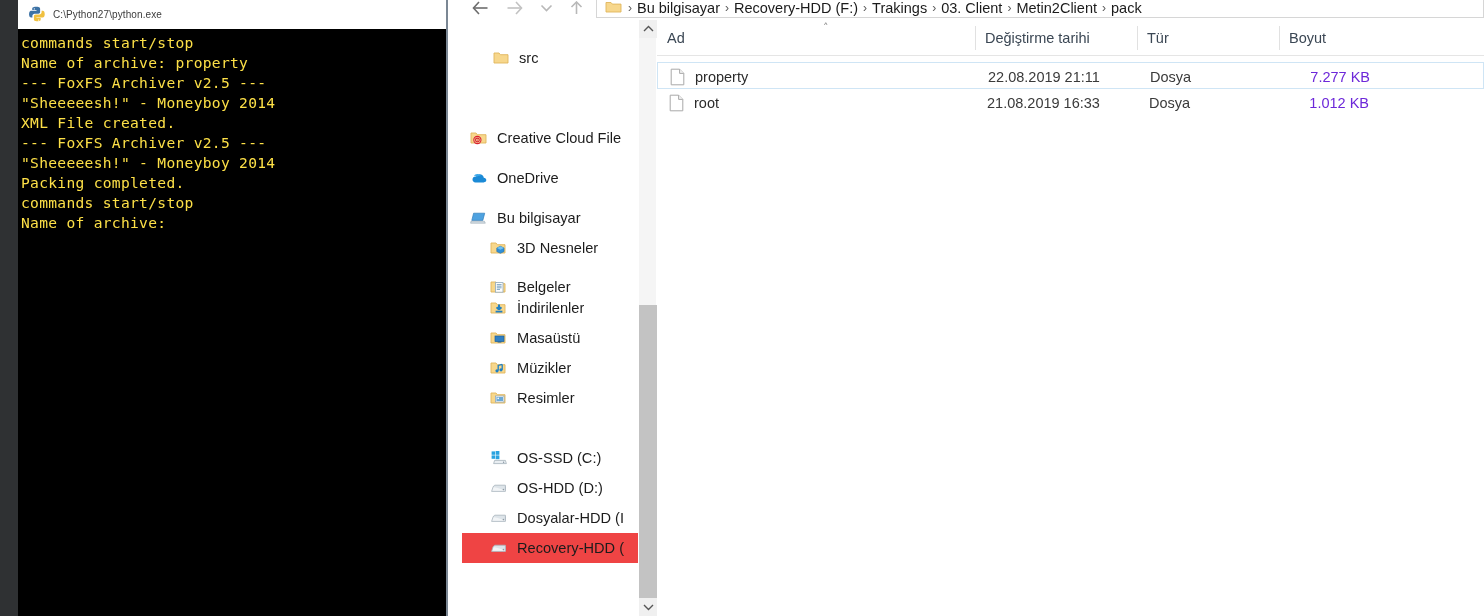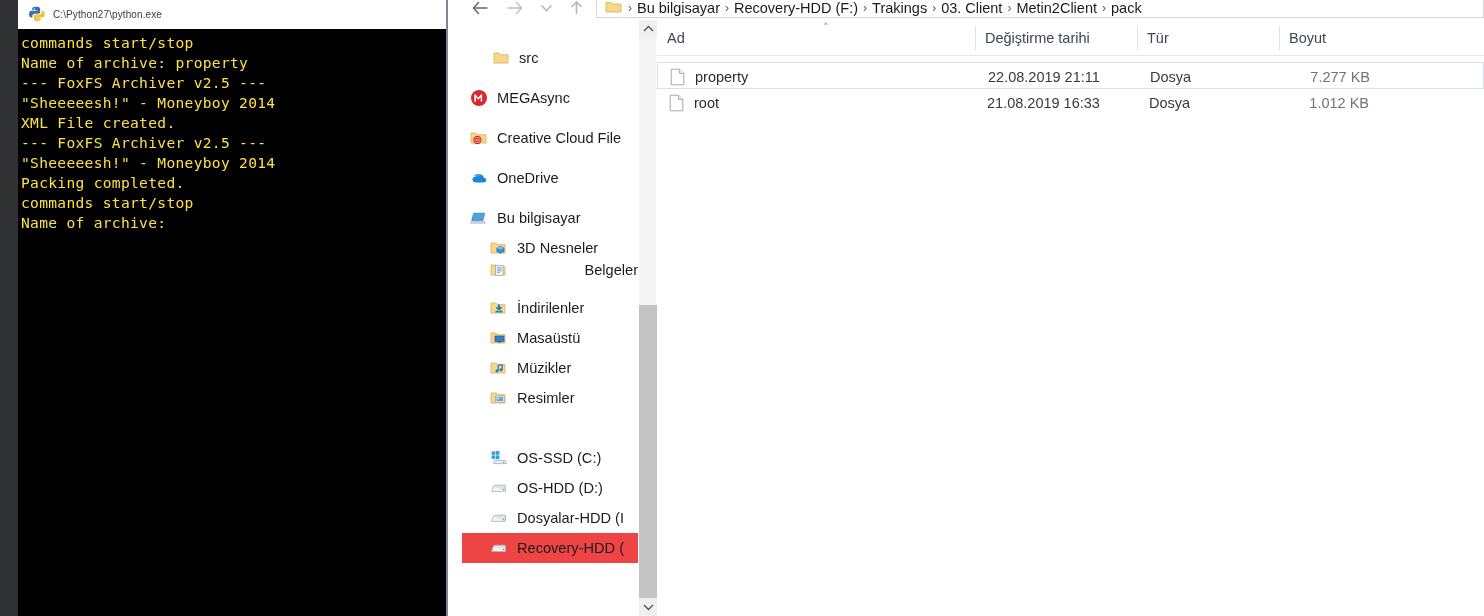--- a/index.html
+++ b/index.html
@@ -160,21 +160,21 @@
   .cell {
     position: absolute; top: 0; height: 27px;
     display: flex; align-items: center;
     font-family: "Liberation Sans", sans-serif;
     font-size: 14.5px; color: #2b2b2b;
     white-space: nowrap;
   }
   .cell-name { left: 12px; }
   .cell-date { left: 330px; color: #3a3a3a; }
   .cell-type { left: 492px; color: #3a3a3a; }
-  .cell-size { left: 592px; width: 120px; justify-content: flex-end; color: #737373; }
+  .cell-size { left: 592px; width: 120px; justify-content: flex-end; color: #6d28d9; }
   .file-ico { width: 15px; height: 18px; margin-right: 10px; flex: 0 0 auto; }
 </style>
 </head>
 <body>
 
 <div id="root">
 
   <div class="desk-strip"></div>
 
   <div class="console-win">
@@ -253,27 +253,20 @@
         </span>
     </div>
 
     <div class="navpane">
         <div class="nav-item" style="top: 23px; padding-left: 30px;">
           <span class="nav-ico"><svg width="18" height="18" viewBox="0 0 18 18">
               <path d="M2 4h5l1.4 1.7H16V14H2z" fill="#f7d78c" stroke="#e0b65c" stroke-width=".9"></path>
             </svg></span>
           <span class="nav-label">src</span>
         </div>
-        <div class="nav-item" style="top: 63px; padding-left: 8px;">
-          <span class="nav-ico"><svg width="18" height="18" viewBox="0 0 18 18">
-              <circle cx="9" cy="9" r="8" fill="#d9272e"></circle>
-              <path d="M4.3 12.4V5.6h1.3l2.6 3.1 2.6-3.1h1.3v6.8h-1.4V8.1L8.2 10.8 6 8.1v4.3z" fill="#fff"></path>
-            </svg></span>
-          <span class="nav-label">MEGAsync</span>
-        </div>
         <div class="nav-item" style="top: 103px; padding-left: 8px;">
           <span class="nav-ico"><svg width="18" height="18" viewBox="0 0 18 18">
               <path d="M1 4h5l1.4 1.7H16V14H1z" fill="#f7d78c" stroke="#e0b65c" stroke-width=".9"></path>
               <circle cx="7.4" cy="11" r="4" fill="#f4dca0"></circle>
               <circle cx="7.4" cy="11" r="3.6" fill="none" stroke="#da2030" stroke-width="1.1"></circle>
               <circle cx="7.4" cy="11" r="1.9" fill="none" stroke="#da2030" stroke-width="1.1"></circle>
               <circle cx="7.4" cy="11" r=".6" fill="#da2030"></circle>
             </svg></span>
           <span class="nav-label">Creative Cloud File</span>
         </div>
@@ -292,21 +285,21 @@
           <span class="nav-label">Bu bilgisayar</span>
         </div>
         <div class="nav-item" style="top: 213px; padding-left: 28px;">
           <span class="nav-ico"><svg width="18" height="18" viewBox="0 0 18 18">
               <path d="M1 4h5l1.4 1.7H15V14H1z" fill="#f7d78c" stroke="#e0b65c" stroke-width=".9"></path>
               <path d="M10.4 7.3l3.6 1.7v3.6l-3.6 1.7-3.6-1.7V9z" fill="#2f8fd8" stroke="#1f6da9" stroke-width=".6"></path>
               <path d="M10.4 7.3l3.6 1.7-3.6 1.7L6.8 9z" fill="#6fc0f0"></path>
             </svg></span>
           <span class="nav-label">3D Nesneler</span>
         </div>
-        <div class="nav-item" style="top: 235px; padding-left: 28px; justify-content: space-between;">
+        <div class="nav-item" style="top: 252px; padding-left: 28px;">
           <span class="nav-ico"><svg width="18" height="18" viewBox="0 0 18 18">
               <path d="M1 4h5l1.4 1.7H15V14H1z" fill="#f7d78c" stroke="#e0b65c" stroke-width=".9"></path>
               <rect x="5.4" y="4.6" width="7.6" height="9.6" fill="#fdfdfd" stroke="#8fa8bb" stroke-width=".8"></rect>
               <g stroke="#5d8fb5" stroke-width=".8">
                 <path d="M6.8 6.6h4.8M6.8 8.2h4.8M6.8 9.8h4.8M6.8 11.4h3.2"></path>
               </g>
             </svg></span>
           <span class="nav-label">Belgeler</span>
         </div>
         <div class="nav-item" style="top: 273px; padding-left: 28px;">

